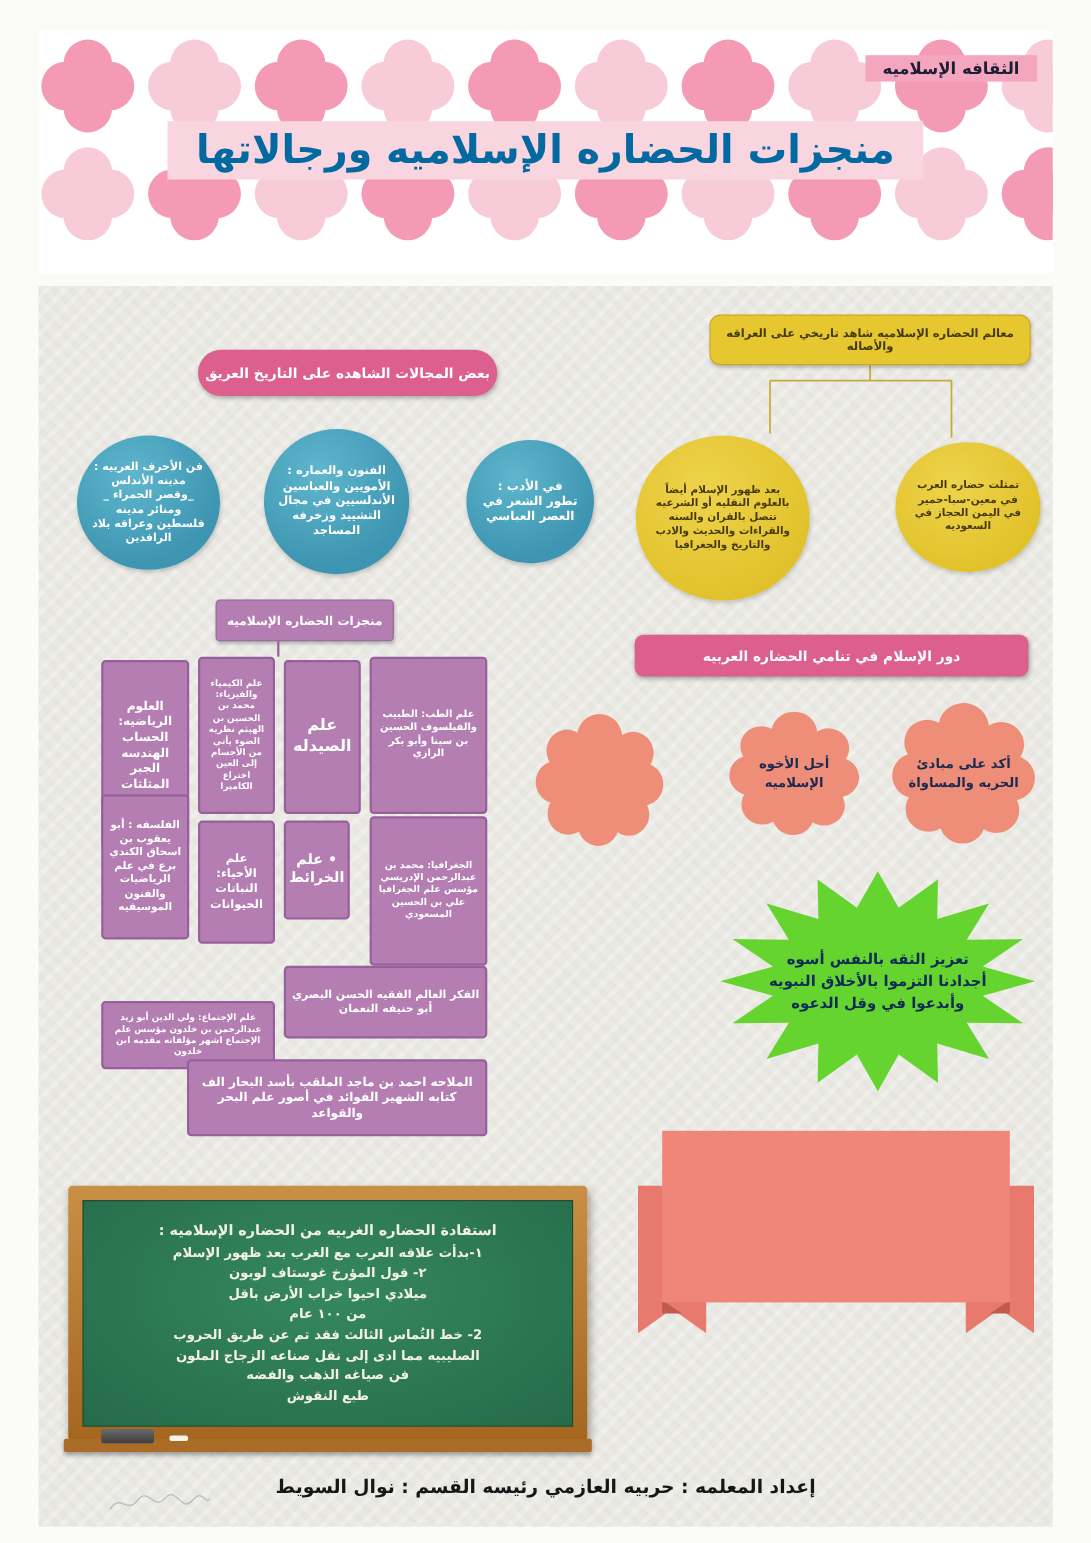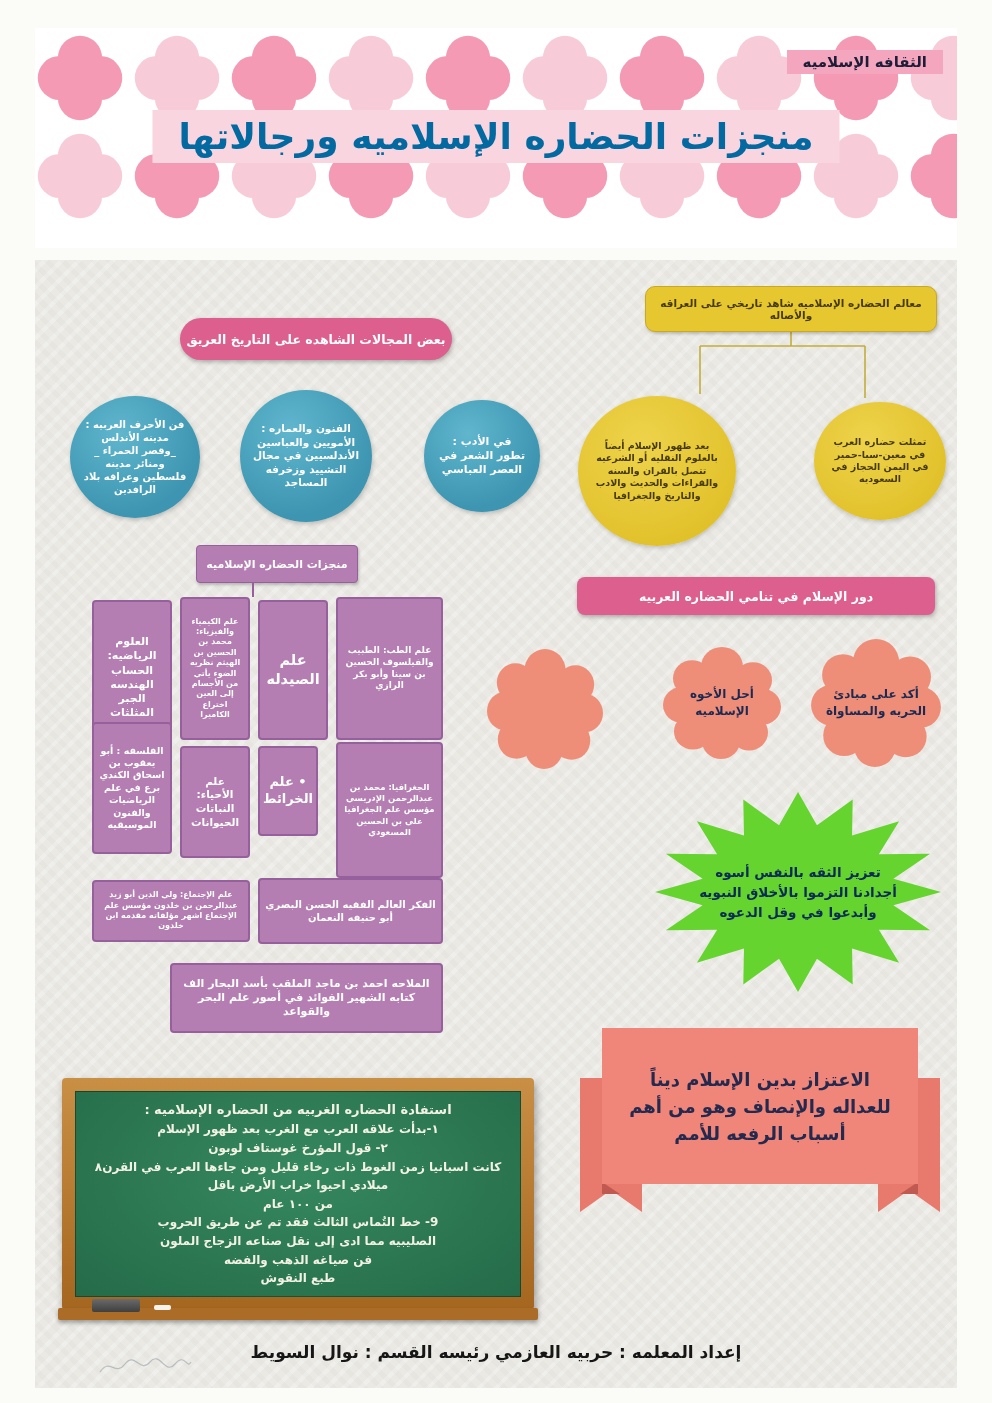--- a/index.html
+++ b/index.html
@@ -91,21 +91,21 @@
     color:#ffffff; font-weight:bold; padding:5px; line-height:1.3;
   }
   .c-math    { left:92px;  top:600px; width:80px;  height:170px; font-size:11px;  }
   .c-chem    { left:180px; top:597px; width:70px;  height:143px; font-size:8px;   }
   .c-pharm   { left:258px; top:600px; width:70px;  height:140px; font-size:14.5px;}
   .c-med     { left:336px; top:597px; width:107px; height:143px; font-size:9px;   }
   .c-phil    { left:92px;  top:722px; width:80px;  height:132px; font-size:9.5px; }
   .c-bio     { left:180px; top:746px; width:70px;  height:112px; font-size:10.5px;}
   .c-maps    { left:258px; top:746px; width:60px;  height:90px;  font-size:13px;  }
   .c-geo     { left:336px; top:742px; width:107px; height:136px; font-size:8.5px; }
-  .c-soc     { left:92px;  top:880px; width:158px; height:62px;  font-size:8px;justify-content:center;   }
+  .c-soc     { left:92px;  top:910px; width:158px; height:62px;  font-size:8px;justify-content:center;   }
   .c-thought { left:258px; top:878px; width:185px; height:66px;  font-size:10px;  }
   .c-maps span::before { content:"• "; }
   .nav-box   { left:170px; top:963px; width:273px; height:70px;  font-size:11px;  }
 
   
   .role-header {
     position:absolute; left:577px; top:577px; width:358px; height:38px;
     background:var(--magenta,#dc5f8e); border-radius:8px;
     display:flex; align-items:center; justify-content:center;
     color:#fff; font-size:12.5px; font-weight:bold;
@@ -463,32 +463,30 @@
 </div>
 
 <div class="banner">
   <svg viewBox="0 0 364 194" preserveAspectRatio="none">
     <polygon points="2,54 64,54 64,188 33,166 2,188" fill="#e7796d"></polygon>
     <polygon points="300,54 362,54 362,188 331,166 300,188" fill="#e7796d"></polygon>
     <polygon points="24,158 42,170 24,170" fill="#c05a50"></polygon>
     <polygon points="340,158 322,170 340,170" fill="#c05a50"></polygon>
     <rect x="24" y="4" width="316" height="156" fill="#f0857a"></rect>
   </svg>
-  <div class="banner-text">الاعتزاز بدين الإسلام ديناً للعداله والإنصاف وهو من أهم أسباب الرفعه للأمم</div>
 </div>
 
 <div class="chalkboard">
   <div class="board-inner">
     <div class="chalk-line first">استفادة الحضاره الغربيه من الحضاره الإسلاميه :</div>
     <div class="chalk-line">١-بدأت علاقه العرب مع الغرب بعد ظهور الإسلام</div>
     <div class="chalk-line">٢- قول المؤرخ غوستاف لوبون</div>
-    <div class="chalk-line">كانت اسبانيا زمن الغوط ذات رخاء قليل ومن جاءها العرب في القرن٨</div>
     <div class="chalk-line">ميلادي احيوا خراب الأرض باقل</div>
     <div class="chalk-line">من ١٠٠ عام</div>
-    <div class="chalk-line">9- خط التُماس الثالث فقد تم عن طريق الحروب</div>
+    <div class="chalk-line">2- خط التُماس الثالث فقد تم عن طريق الحروب</div>
     <div class="chalk-line">الصليبيه مما ادى إلى نقل صناعه الزجاج الملون</div>
     <div class="chalk-line">فن صياغه الذهب والفضه</div>
     <div class="chalk-line">طبع النقوش</div>
   </div>
   <div class="board-tray"></div>
   <div class="board-eraser"></div>
   <div class="board-chalk"></div>
 </div>
 
 <div class="footer">إعداد المعلمه : حربيه العازمي رئيسه القسم : نوال السويط</div>

